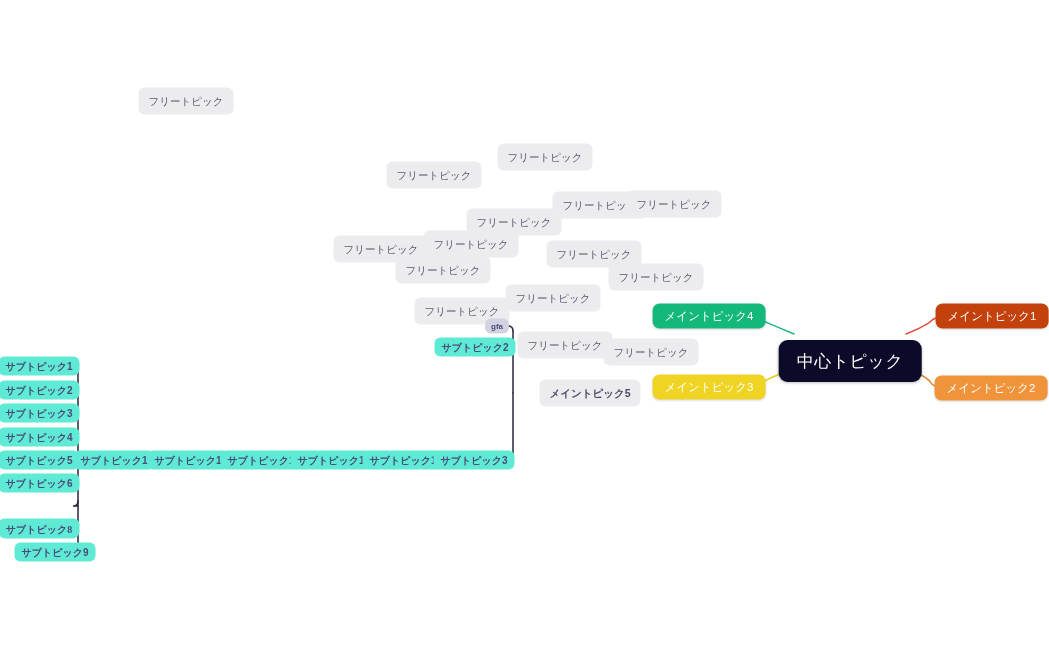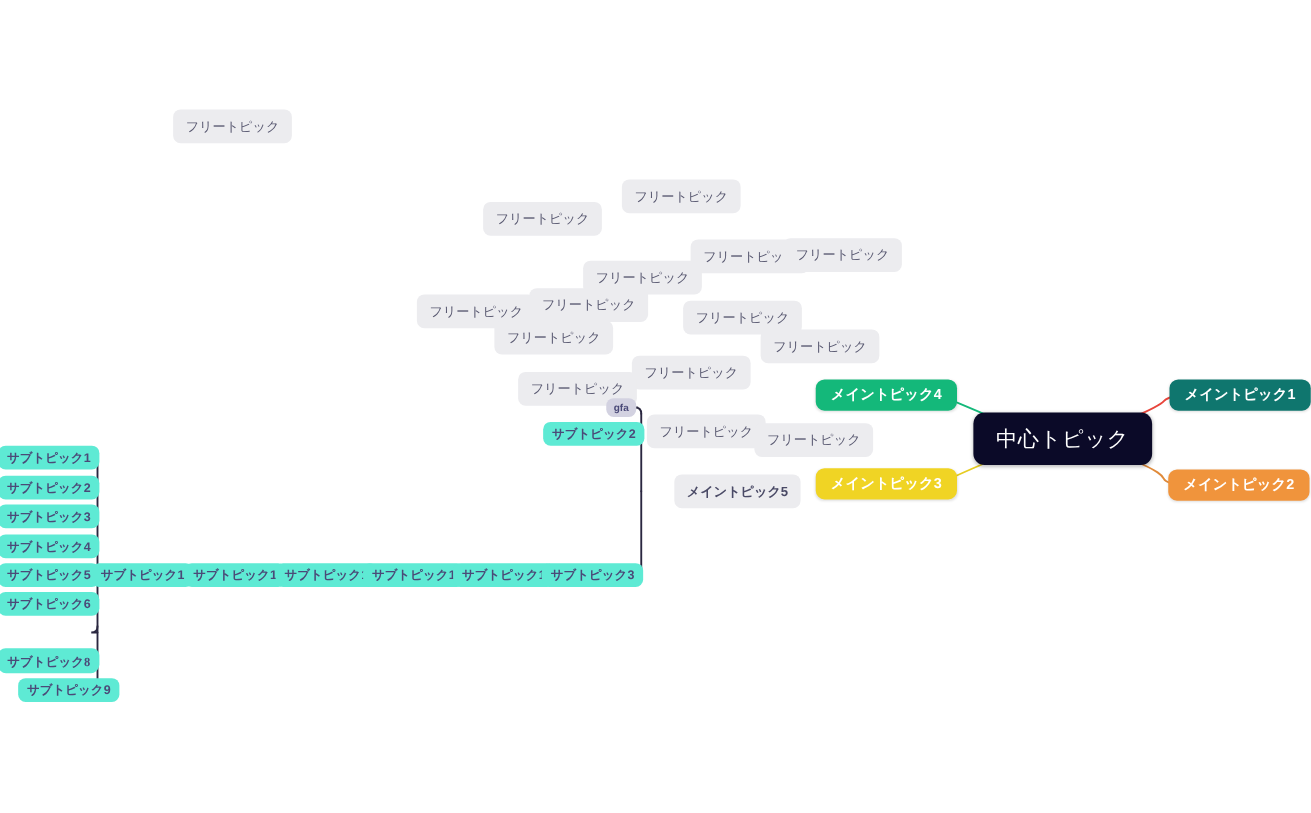--- a/index.html
+++ b/index.html
@@ -43,21 +43,21 @@
     font-size: 17px;
     letter-spacing: 0.5px;
     padding: 0 18px;
     height: 42px;
     box-shadow: 0 1px 3px rgba(0,0,0,0.25);
   }
   
   .node.main {
     border-radius: 7px;
     font-size: 11.5px;
-    font-weight: bold;
+    font-weight: normal;
     height: 25px;
     padding: 0 12px;
     color: #ffffff;
     box-shadow: 0 1px 2px rgba(0,0,0,0.12);
   }
   
   .node.free {
     background: #ececef;
     color: #5a5a72;
     border-radius: 6px;
@@ -117,22 +117,22 @@
         <path d="M 370 460 L 364 460" stroke="#2a2740" stroke-width="1.5" fill="none"></path>
         <path d="M 442 460 L 435 460" stroke="#2a2740" stroke-width="1.5" fill="none"></path>
         <path d="M 510 460 L 508 460 Q 513 460 513 455 L 513 331" stroke="#2a2740" stroke-width="1.5" fill="none"></path>
         <path d="M 513 331 Q 513 326 508 326 L 510 326" stroke="#2a2740" stroke-width="1.5" fill="none"></path>
         <path d="M 514 347 L 508 347 Q 513 347 513 352" stroke="#2a2740" stroke-width="1.5" fill="none"></path>
         <path d="M 513 393 L 513 393" stroke="#2a2740" stroke-width="1.5" fill="none"></path>
       </g>
   </svg>
 
   <div id="nodes">
-      <div class="node central" style="left: 850px; top: 351px;">中心トピック</div>
-      <div class="node main" style="left: 992px; top: 316px; background: #0f766e;">メイントピック1</div>
+      <div class="node central" style="left: 850px; top: 361px;">中心トピック</div>
+      <div class="node main" style="left: 992px; top: 316px; background: #c2410c;">メイントピック1</div>
       <div class="node main" style="left: 991px; top: 388px; background: rgb(240, 148, 60);">メイントピック2</div>
       <div class="node main" style="left: 709px; top: 387px; background: rgb(240, 212, 36);">メイントピック3</div>
       <div class="node main" style="left: 709px; top: 316px; background: rgb(20, 184, 122);">メイントピック4</div>
       <div class="node free bold" style="left: 590px; top: 393px;">メイントピック5</div>
       <div class="node free" style="left: 186px; top: 101px;">フリートピック</div>
       <div class="node free" style="left: 545px; top: 157px;">フリートピック</div>
       <div class="node free" style="left: 434px; top: 175px;">フリートピック</div>
       <div class="node free" style="left: 600px; top: 205px;">フリートピック</div>
       <div class="node free" style="left: 674px; top: 204px;">フリートピック</div>
       <div class="node free" style="left: 514px; top: 222px;">フリートピック</div>

